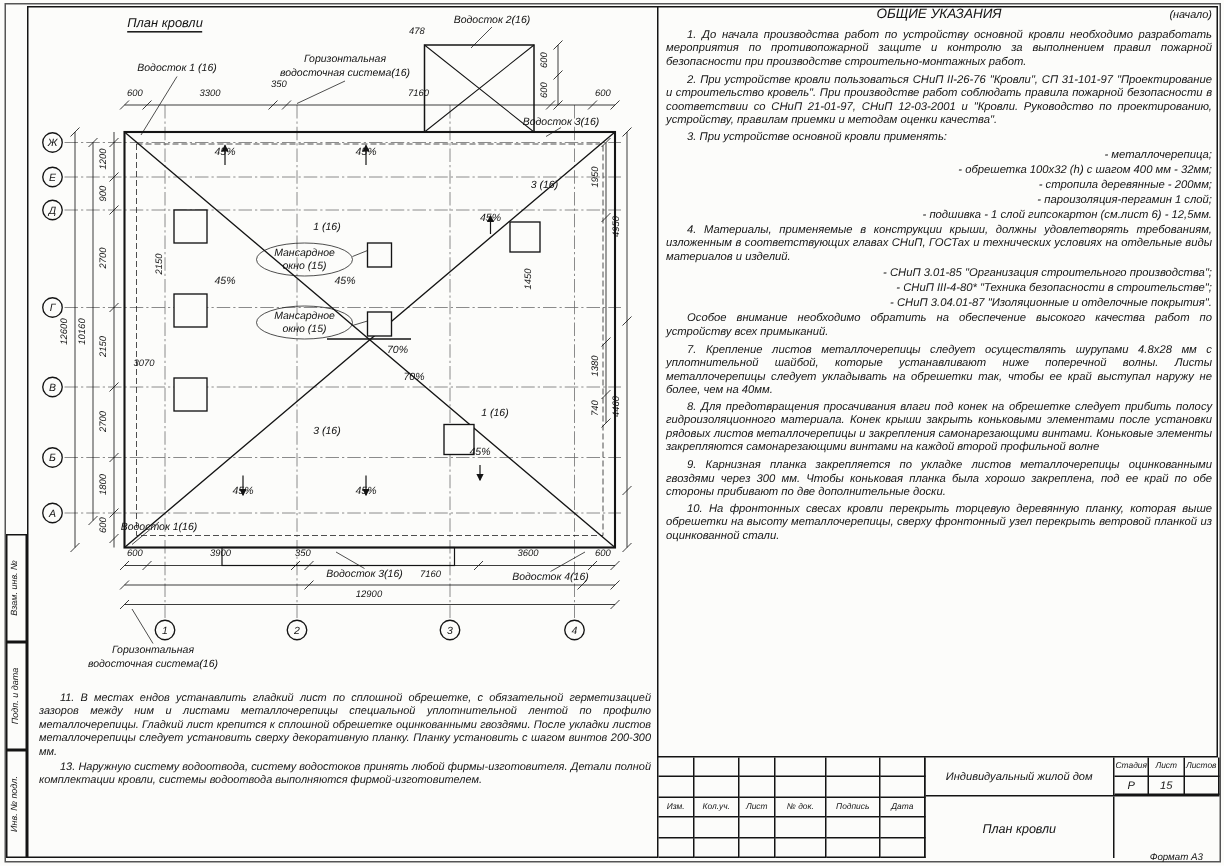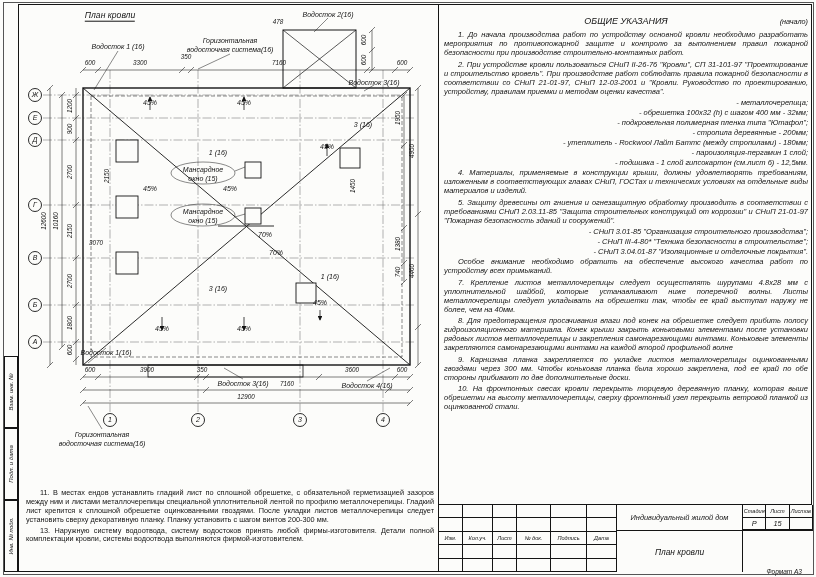--- a/index.html
+++ b/index.html
@@ -15,24 +15,24 @@
   #plan-svg{position:absolute;left:0;top:0;width:414px;height:452px}
   #plan-labels{position:absolute;left:0;top:0;width:414px;height:452px}
   .dl{position:absolute;transform:translate(-50%,-50%);font-size:7px;font-style:italic;white-space:nowrap;line-height:1}
   .dl.d{font-size:6.3px}
   .dl.rot{transform:translate(-50%,-50%) rotate(-90deg)}
   .dl.big{font-size:8.6px}
   .dl.und{border-bottom:1px solid #141414;padding-bottom:1px}
   .axline{stroke:#666;stroke-width:0.5;stroke-dasharray:9 2 1.5 2;fill:none}
   .axcirc{fill:#fcfcfa;stroke:#141414;stroke-width:0.9}
   .axtext{font-size:7px;font-style:italic;fill:#141414;text-anchor:middle}
-  .left-notes{position:absolute;left:26px;top:489px;width:408px;font-size:7.3px;
+  .left-notes{position:absolute;left:26px;top:461px;width:408px;font-size:7.3px;font-style:italic;
     line-height:1.22;text-align:justify}
   .left-notes p{margin-bottom:2px;text-indent:14px}
-  .right-pane{position:absolute;left:444px;top:16px;width:364px}
+  .right-pane{position:absolute;left:444px;top:4px;width:364px}
   .gn-head{position:relative;text-align:center;font-size:9px;font-style:italic;margin-bottom:4px}
   .gn-sub{position:absolute;right:0;top:1px;font-size:7.3px}
   .gn-body{font-size:7.5px;font-style:italic;line-height:1.2;text-align:justify}
   .gn-body p{margin-bottom:2.5px;text-indent:14px}
   .gn-body p.dash{text-indent:4px;margin-bottom:1px;text-align:right}
   .title-block{position:absolute;left:438px;top:504px;width:374px;height:68px;border-top:1.6px solid #141414;
     border-left:1px solid #141414;display:flex;font-style:italic;background:#fcfcfa}
   .tb-left{width:178px;height:100%;display:grid;grid-template-columns:24px 30px 24px 34px 36px 30px;
     grid-template-rows:repeat(5,1fr);border-right:1.2px solid #141414}
   .tbc{border-right:0.6px solid #141414;border-bottom:0.6px solid #141414;font-size:5.6px;
@@ -247,29 +247,27 @@
     </div>
 
   <div class="right-pane">
     <div class="gn-head">
       <span>ОБЩИЕ УКАЗАНИЯ</span>
       <span class="gn-sub">(начало)</span>
     </div>
     <div class="gn-body" id="gn-body">
         <p>1. До начала производства работ по устройству основной кровли необходимо разработать мероприятия по противопожарной защите и контролю за выполнением правил пожарной безопасности при производстве строительно-монтажных работ.</p>
         <p>2. При устройстве кровли пользоваться СНиП II-26-76 "Кровли", СП 31-101-97 "Проектирование и строительство кровель". При производстве работ соблюдать правила пожарной безопасности в соответствии со СНиП 21-01-97, СНиП 12-03-2001 и "Кровли. Руководство по проектированию, устройству, правилам приемки и методам оценки качества".</p>
+        <p>3. При устройстве основной кровли применять:</p>
         <p class="dash">- металлочерепица;</p>
         <p class="dash">- обрешетка 100х32 (h) с шагом 400 мм - 32мм;</p>
-        <p class="dash">- подкровельная полимерная пленка типа "Ютафол";</p>
         <p class="dash">- стропила деревянные - 200мм;</p>
-        <p class="dash">- утеплитель - Rockwool Лайт Баттс (между стропилами) - 180мм;</p>
         <p class="dash">- пароизоляция-пергамин 1 слой;</p>
         <p class="dash">- подшивка - 1 слой гипсокартон (см.лист 6) - 12,5мм.</p>
         <p>4. Материалы, применяемые в конструкции крыши, должны удовлетворять требованиям, изложенным в соответствующих главах СНиП, ГОСТах и технических условиях на отдельные виды материалов и изделий.</p>
-        <p>5. Защиту древесины от гниения и огнезащитную обработку производить в соответствии с требованиями СНиП 2.03.11-85 "Защита строительных конструкций от коррозии" и СНиП 21-01-97 "Пожарная безопасность зданий и сооружений".</p>
         <p class="dash">- СНиП 3.01-85 "Организация строительного производства";</p>
         <p class="dash">- СНиП III-4-80* "Техника безопасности в строительстве";</p>
         <p class="dash">- СНиП 3.04.01-87 "Изоляционные и отделочные покрытия".</p>
         <p>Особое внимание необходимо обратить на обеспечение высокого качества работ по устройству всех примыканий.</p>
         <p>7. Крепление листов металлочерепицы следует осуществлять шурупами 4.8х28 мм с уплотнительной шайбой, которые устанавливают ниже поперечной волны. Листы металлочерепицы следует укладывать на обрешетки так, чтобы ее край выступал наружу не более, чем на 40мм.</p>
         <p>8. Для предотвращения просачивания влаги под конек на обрешетке следует прибить полосу гидроизоляционного материала. Конек крыши закрыть коньковыми элементами после установки рядовых листов металлочерепицы и закрепления самонарезающими винтами. Коньковые элементы закрепляются самонарезающими винтами на каждой второй профильной волне</p>
         <p>9. Карнизная планка закрепляется по укладке листов металлочерепицы оцинкованными гвоздями через 300 мм. Чтобы коньковая планка была хорошо закреплена, под ее край по обе стороны прибивают по две дополнительные доски.</p>
         <p>10. На фронтонных свесах кровли перекрыть торцевую деревянную планку, которая выше обрешетки на высоту металлочерепицы, сверху фронтонный узел перекрыть ветровой планкой из оцинкованной стали.</p>
       </div>
   </div>

